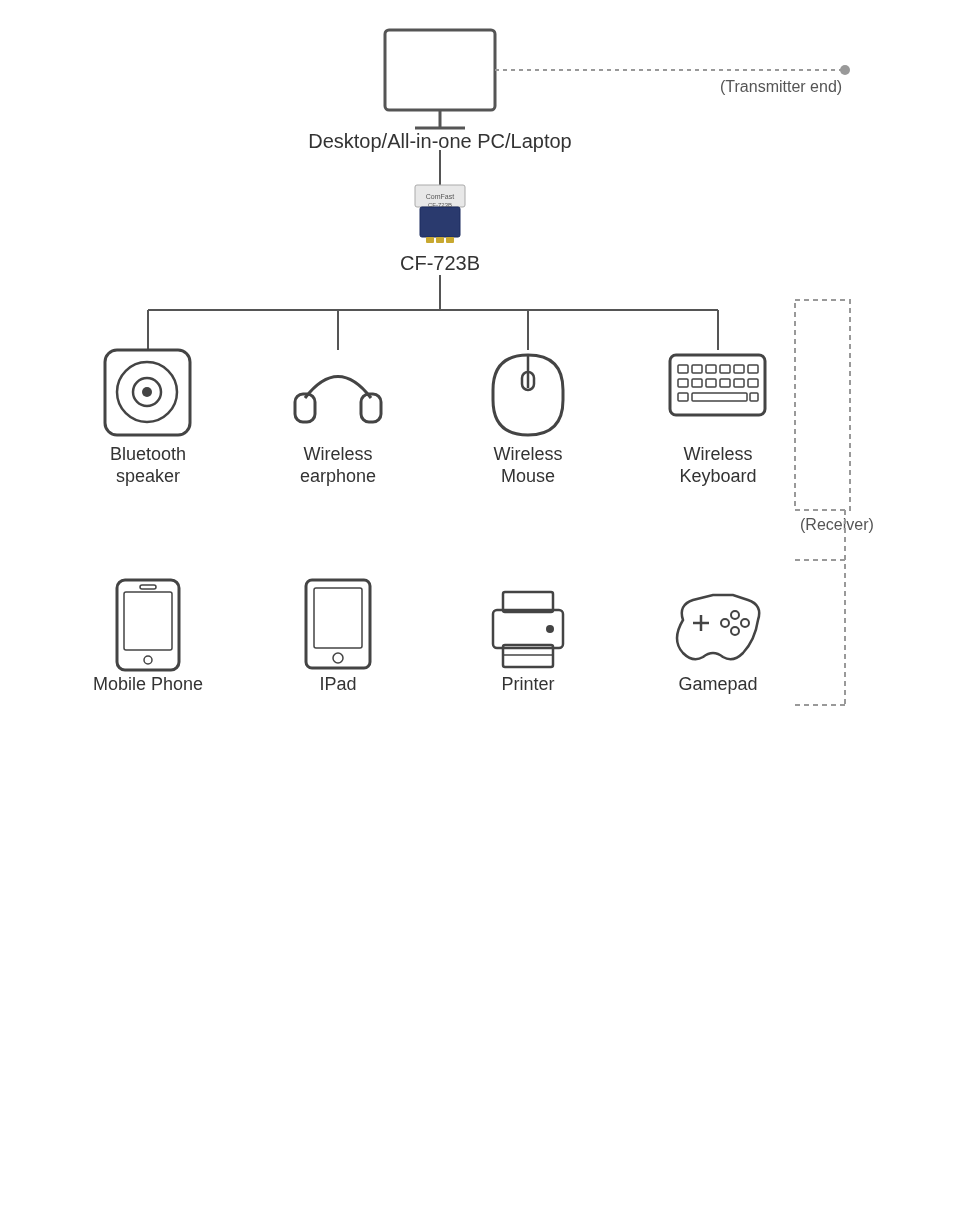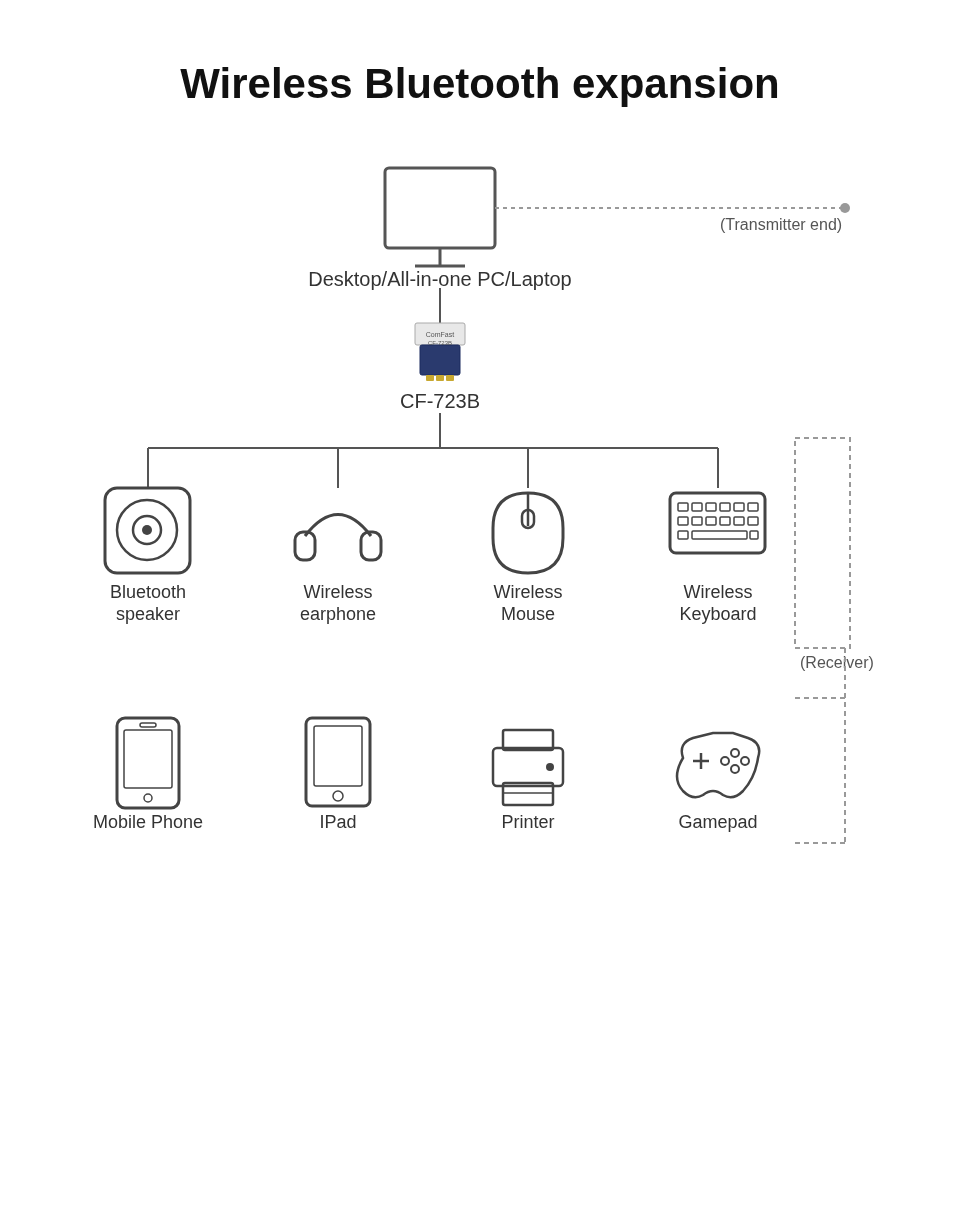--- a/index.html
+++ b/index.html
@@ -27,21 +27,20 @@
     }
 
     svg text {
       font-family: Arial, sans-serif;
     }
   </style>
 </head>
 <body>
 
 <div>
-  <h1 class="page-title">Wireless Bluetooth expansion</h1>
 
   <div class="diagram-container">
 
     
     <svg width="960" height="950" viewBox="0 0 960 950" xmlns="http://www.w3.org/2000/svg">
 
       <g transform="translate(385, 30)">
 
         <rect x="0" y="0" width="110" height="80" rx="4" ry="4" fill="none" stroke="#555" stroke-width="3"></rect>
 

